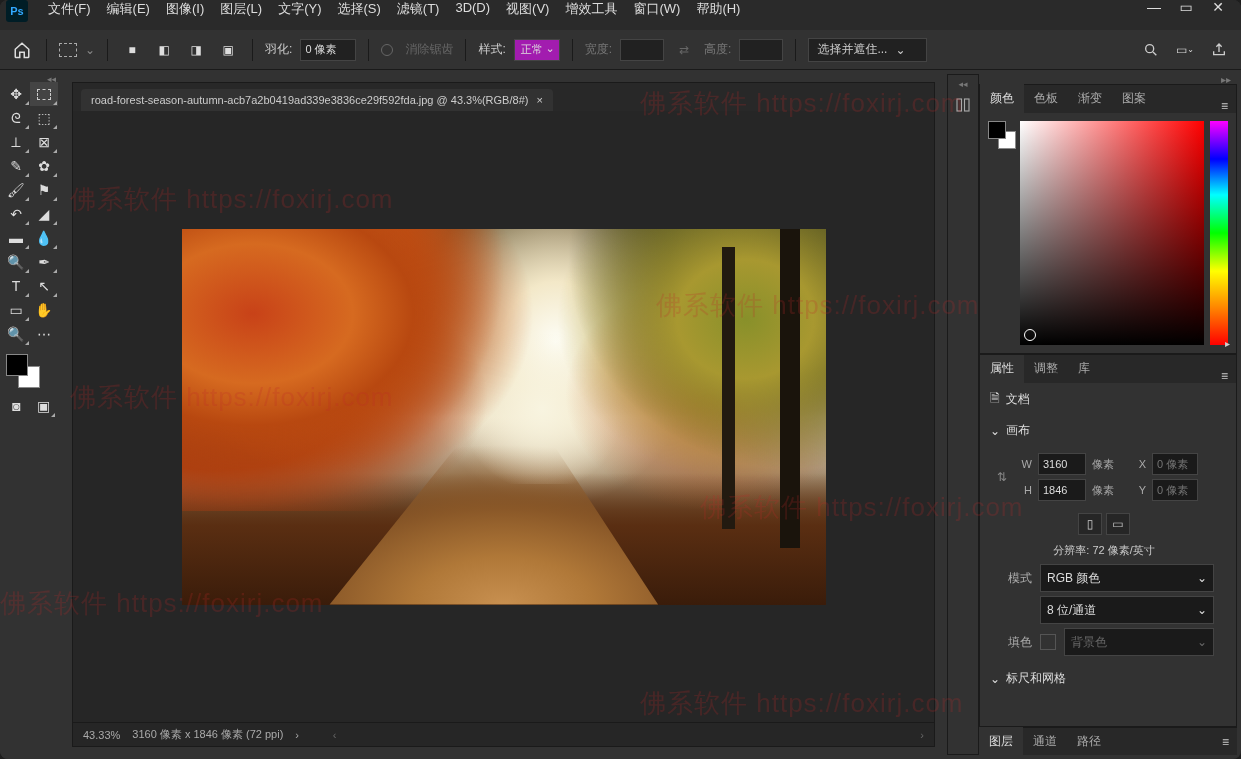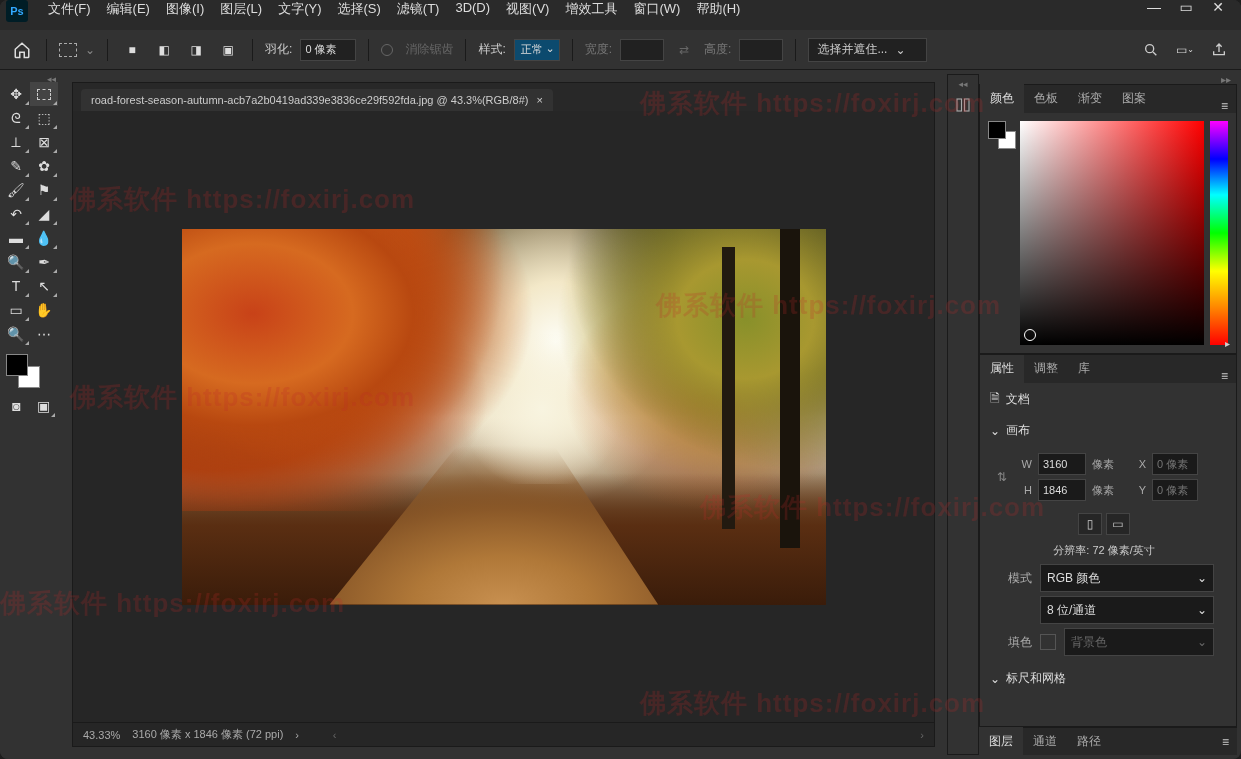--- a/index.html
+++ b/index.html
@@ -13,21 +13,21 @@
 .win-controls{margin-left:auto;display:flex;gap:18px;padding:0 10px}
 .wc{width:14px;height:14px;display:flex;align-items:center;justify-content:center;cursor:pointer;font-size:14px}
 
 
 .optbar{height:40px;background:#323232;display:flex;align-items:center;padding:0 10px;border-bottom:1px solid #1a1a1a;gap:8px}
 .ob-btn{width:24px;height:24px;display:flex;align-items:center;justify-content:center;cursor:pointer;color:#ddd}
 .sep{width:1px;height:22px;background:#1a1a1a;margin:0 4px}
 .ob-label{font-size:12px;color:#ccc}
 .ob-input{width:56px;height:22px;background:#212121;border:1px solid #444;color:#ddd;padding:0 4px;font-size:11px}
 .ob-check{width:12px;height:12px;border:1px solid #666;border-radius:50%;margin-right:4px}
-.ob-select{height:22px;background:#0c4a6e;border:1px solid #444;color:#ddd;padding:0 16px 0 6px;font-size:11px;position:relative;display:flex;align-items:center}
+.ob-select{height:22px;background:#a21caf;border:1px solid #444;color:#ddd;padding:0 16px 0 6px;font-size:11px;position:relative;display:flex;align-items:center}
 .ob-select::after{content:"⌄";position:absolute;right:4px;top:2px}
 .ob-big{padding:2px 20px 2px 8px;background:#212121;border:1px solid #444;cursor:pointer;display:flex;align-items:center;height:24px}
 .ob-big::after{content:"⌄";margin-left:8px}
 .ob-right{margin-left:auto;display:flex;gap:10px;align-items:center}
 
 
 .main{flex:1;display:flex;overflow:hidden}
 .lt{width:28px;height:24px;display:flex;align-items:center;justify-content:center;cursor:pointer;position:relative;font-size:14px;color:#ddd}
 .lt.active{background:#444}
 .lt.corner::after{content:"";position:absolute;bottom:1px;right:1px;border:2px solid transparent;border-bottom-color:#aaa;border-right-color:#aaa}
@@ -95,21 +95,21 @@
 .prop-selrow{display:flex;align-items:center;gap:8px;margin:4px 10px 4px 0}
 .prop-selrow .lbl{width:48px;text-align:right;color:#aaa}
 .link-ic{width:16px;display:flex;align-items:center;justify-content:center;color:#888}
 .dims-grid{display:flex;align-items:center;gap:4px;margin-left:10px}
 
 
 .btabs{height:28px;display:flex;align-items:center;background:#282828;border-top:1px solid #1a1a1a}
 .collapse-handle{height:10px;display:flex;justify-content:flex-end;padding-right:6px;align-items:center;color:#777;font-size:10px}
 
 
-.wm{position:absolute;color:rgba(190,40,40,0.22);font-size:26px;font-weight:700;pointer-events:none;white-space:nowrap;letter-spacing:1px}
+.wm{position:absolute;color:rgba(190,40,40,0.22);font-size:26px;font-weight:400;pointer-events:none;white-space:nowrap;letter-spacing:1px}
 </style>
 </head>
 <body>
 
 <div class="window">
 
   <div class="menubar">
     <div class="ps-logo">Ps</div>
     <div class="menu-item">文件(F)</div>
     <div class="menu-item">编辑(E)</div>

